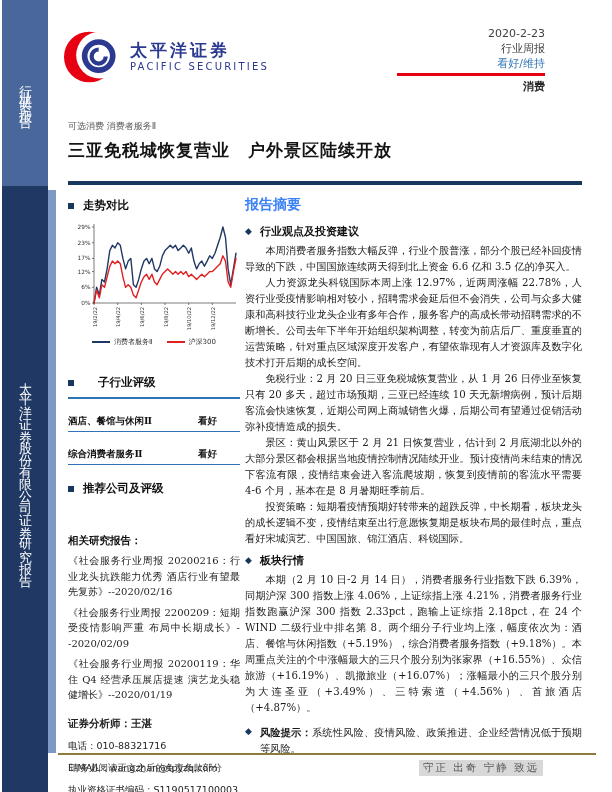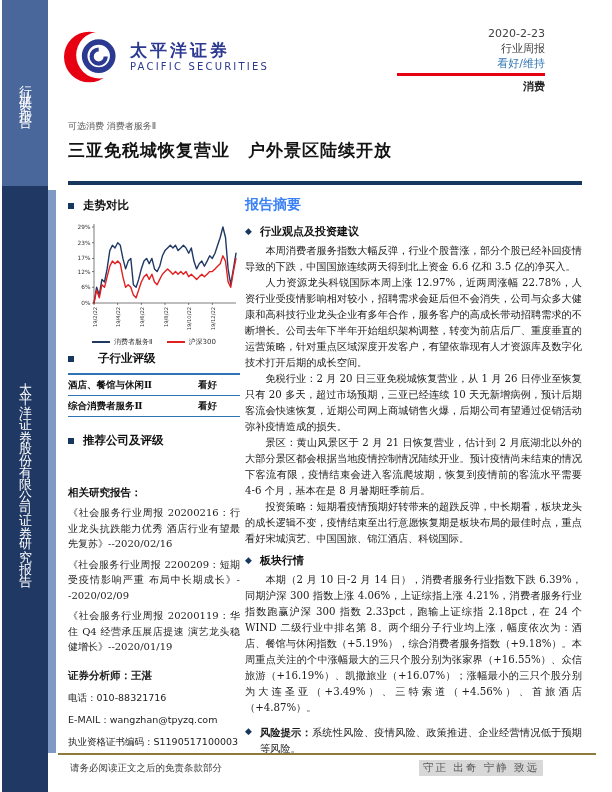--- a/index.html
+++ b/index.html
@@ -34,21 +34,21 @@
     font-family:"DejaVu Serif","Liberation Serif",serif;}
   .bullet{width:6px;height:6px;background:var(--navy,#17375E);flex:0 0 auto;}
   
   .chart-wrap{margin-top:8px;}
   .legend{display:flex;justify-content:center;gap:14px;align-items:center;font-size:7px;color:#333;margin-top:0px;}
   .legend-item{display:flex;align-items:center;gap:4px;}
   .legend-swatch{width:18px;height:2px;display:inline-block;}
   
   .subrating-table{margin-top:7px;border-top:2px solid var(--rating-blue,#2E74B5);}
   .subrating-row{display:flex;align-items:center;border-bottom:1px solid var(--rating-blue,#2E74B5);
-    padding:4px 0 3px;font-size:9.5px;font-weight:bold;font-family:"DejaVu Serif","Liberation Serif",serif;color:#111;}
+    padding:4px 0 3px;font-size:9.5px;font-weight:bold;font-family:"DejaVu Serif","Liberation Serif",serif;color:#111;margin-top:12px;}
   .subrating-row .name{flex:1;}
   .subrating-row .val{width:42px;}
   .recommend{margin-top:16px;}
   
   .related{margin-top:38px;font-family:"DejaVu Serif","Liberation Serif",serif;}
   .related-title{font-size:10.5px;font-weight:bold;color:#111;}
   .related-item{font-size:10px;line-height:15.5px;color:#1c1c1c;text-align:justify;margin-top:5px;}
   
   .analyst{margin-top:14px;}
   .an-line{margin-top:9px;font-size:9.5px;color:#222;}
@@ -154,21 +154,21 @@
           <span class="legend-swatch" style="background: rgb(31, 56, 100);"></span>
           <span>消费者服务Ⅱ</span>
         </span>
         <span class="legend-item">
           <span class="legend-swatch" style="background: rgb(224, 32, 32);"></span>
           <span>沪深300</span>
         </span>
       </div>
     </div>
 
-    <div class="sec-title" style="margin-top:4px;gap:24px;">
+    <div class="sec-title" style="margin-top:28px;gap:24px;">
       <span class="bullet"></span>
       <span>子行业评级</span>
     </div>
     <div class="subrating-table">
       <div class="subrating-row">
         <span class="name">酒店、餐馆与休闲Ⅱ</span>
         <span class="val">看好</span>
       </div>
       <div class="subrating-row">
         <span class="name">综合消费者服务Ⅱ</span>

